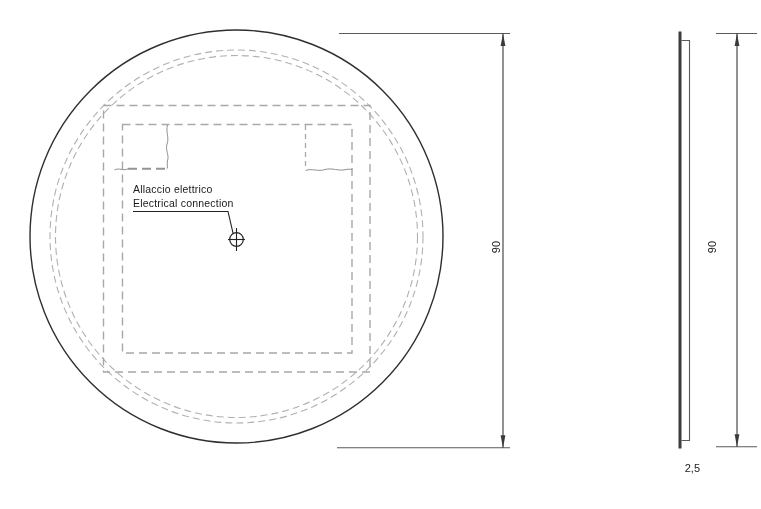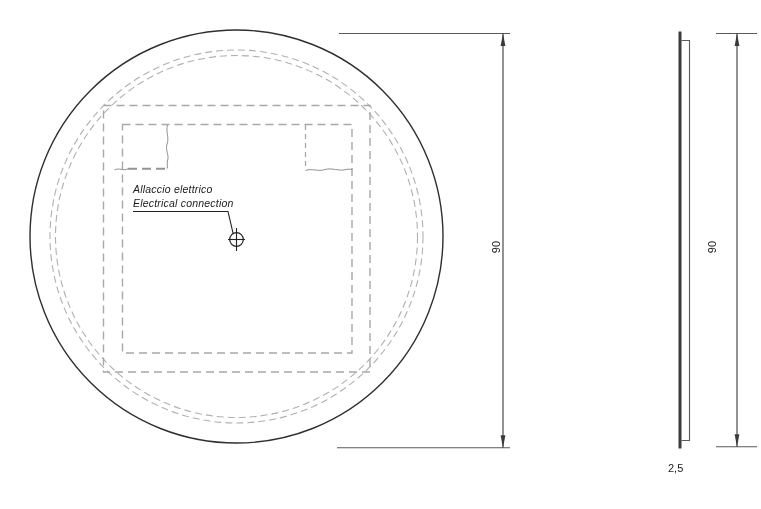--- a/index.html
+++ b/index.html
@@ -26,39 +26,38 @@
     position: absolute;
     color: #1a1a1a;
     white-space: nowrap;
   }
   .callout {
     left: 133px;
     top: 183px;
     font-size: 10.5px;
     line-height: 13.5px;
     letter-spacing: 0.2px;
-    font-style: italic;
   }
   .dim-label-v {
     width: 36px;
     height: 14px;
     font-size: 11px;
     text-align: center;
     line-height: 14px;
     transform: rotate(-90deg);
   }
   .dim-label-v.front { left: 478px; top: 240px; }
   .dim-label-v.side  { left: 694px; top: 240px; }
   .dim-label-h {
     left: 668px;
     top: 461px;
     width: 32px;
     font-size: 11px;
     line-height: 14px;
-    text-align: left;
+    text-align: right;
   }
 </style>
 </head>
 <body>
 
 <div class="canvas">
 
   <svg width="761" height="509" viewBox="0 0 761 509">
 
     <g>

